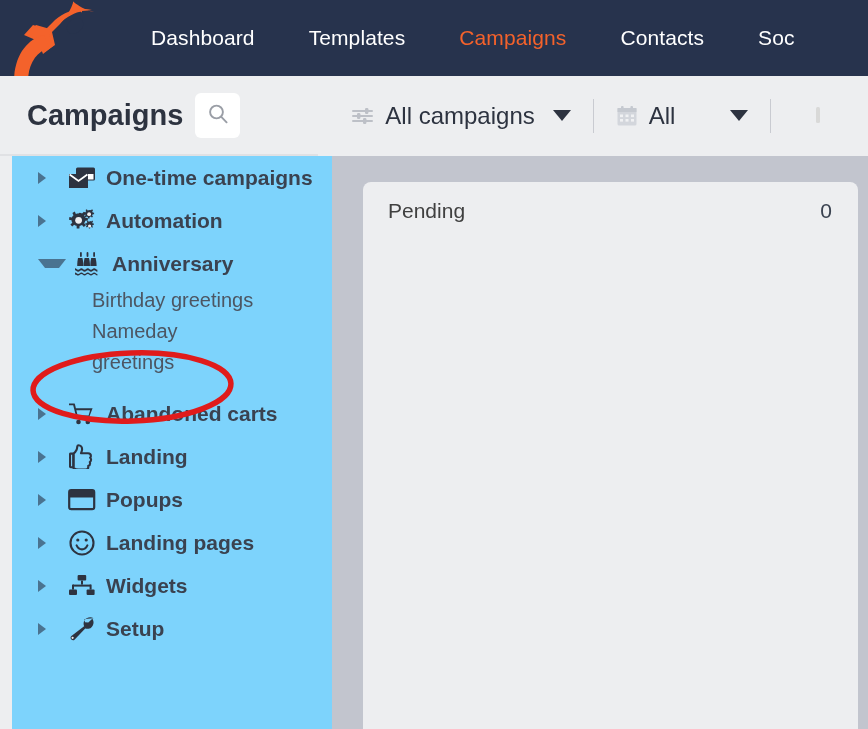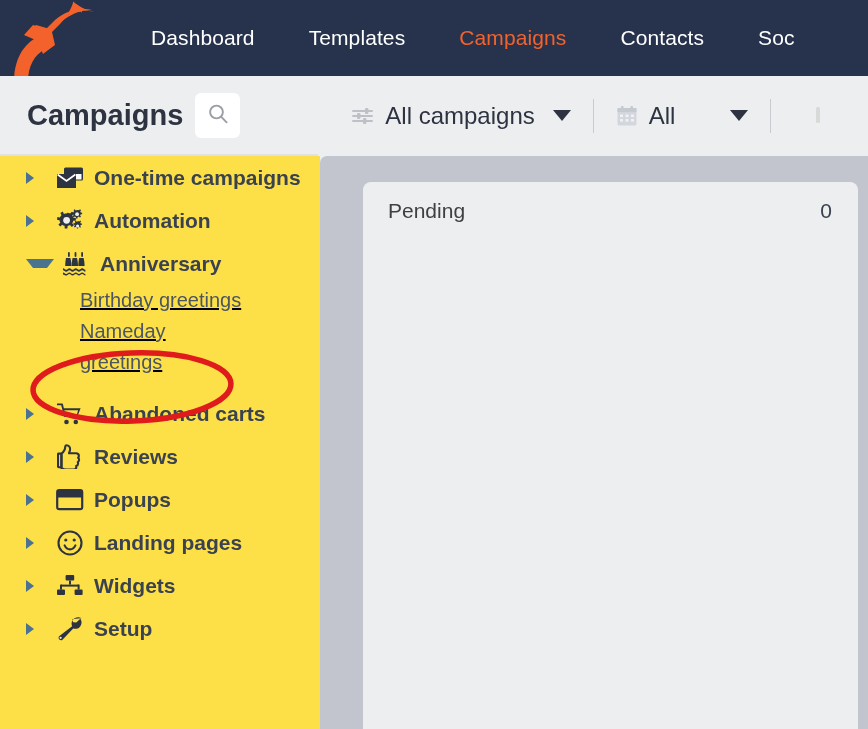--- a/index.html
+++ b/index.html
@@ -131,24 +131,24 @@
     position: absolute;
     left: 0; top: 154px;
     width: 318px;
     height: 2px;
     background: #e0e1e4;
   }
 
   
   .sidebar {
     position: absolute;
-    left: 0; top: 156px;
+    left: 12px; top: 156px;
     width: 320px;
     height: 573px;
-    background: #fde047;
+    background: #7dd3fc;
     overflow: hidden;
   }
   .nav-row {
     display: flex;
     align-items: center;
     height: 43px;
     padding-left: 26px;
     cursor: pointer;
   }
   .arrow-right {
@@ -177,21 +177,20 @@
   }
   .nav-label {
     font-size: 21px;
     font-weight: bold;
     color: #3a4250;
     line-height: 1;
   }
   .sub-row {
     padding-left: 80px;
     cursor: pointer;
-    text-decoration: underline;
   }
   .sub-label {
     font-size: 20px;
     color: #4c5663;
     line-height: 31px;
     display: block;
   }
   .sub-row.wrap .sub-label { max-width: 150px; }
   .spacer-sm { height: 14px; }
 
@@ -411,21 +410,21 @@
     </div>
 
     <div class="nav-row">
       <span class="arrow-right"></span>
       <span class="nav-icon">
         <svg width="26" height="25" viewBox="0 0 26 25">
           <path d="M9.5 1.2c2.2 0 3.6 1.9 3.6 4.1 0 1.4-.6 2.9-1.1 3.9h7c1.6 0 2.9 1.2 2.9 2.7 0 .8-.3 1.4-.8 1.9.6.5 1 1.2 1 2 0 1-.5 1.8-1.3 2.3.2.4.3.8.3 1.3 0 1.2-.8 2.2-1.9 2.6.1.3.1.6.1.9 0 1.5-1.3 2.7-2.9 2.7H9.3c-2 0-3.6-.8-5-1.8V9.8c1.5-1.1 2.6-2.5 3.3-4 .5-1.1.6-2.5.7-3.4.1-.8.5-1.2 1.2-1.2z" fill="none" stroke="#2d3340" stroke-width="2.1" stroke-linejoin="round"></path>
           <rect x="1" y="9.6" width="3.6" height="13.6" rx=".6" fill="none" stroke="#2d3340" stroke-width="2.1"></rect>
         </svg>
       </span>
-      <span class="nav-label">Reviews</span>
+      <span class="nav-label">Landing</span>
     </div>
 
     <div class="nav-row">
       <span class="arrow-right"></span>
       <span class="nav-icon">
         <svg width="28" height="22" viewBox="0 0 28 22">
           <rect x="1.2" y="1.2" width="25" height="19" rx="2" fill="none" stroke="#2d3340" stroke-width="2.2"></rect>
           <path d="M1.2 7.4h25" stroke="#2d3340" stroke-width="2.2"></path>
           <rect x="1.2" y="1.2" width="25" height="6.2" fill="#2d3340"></rect>
         </svg>

